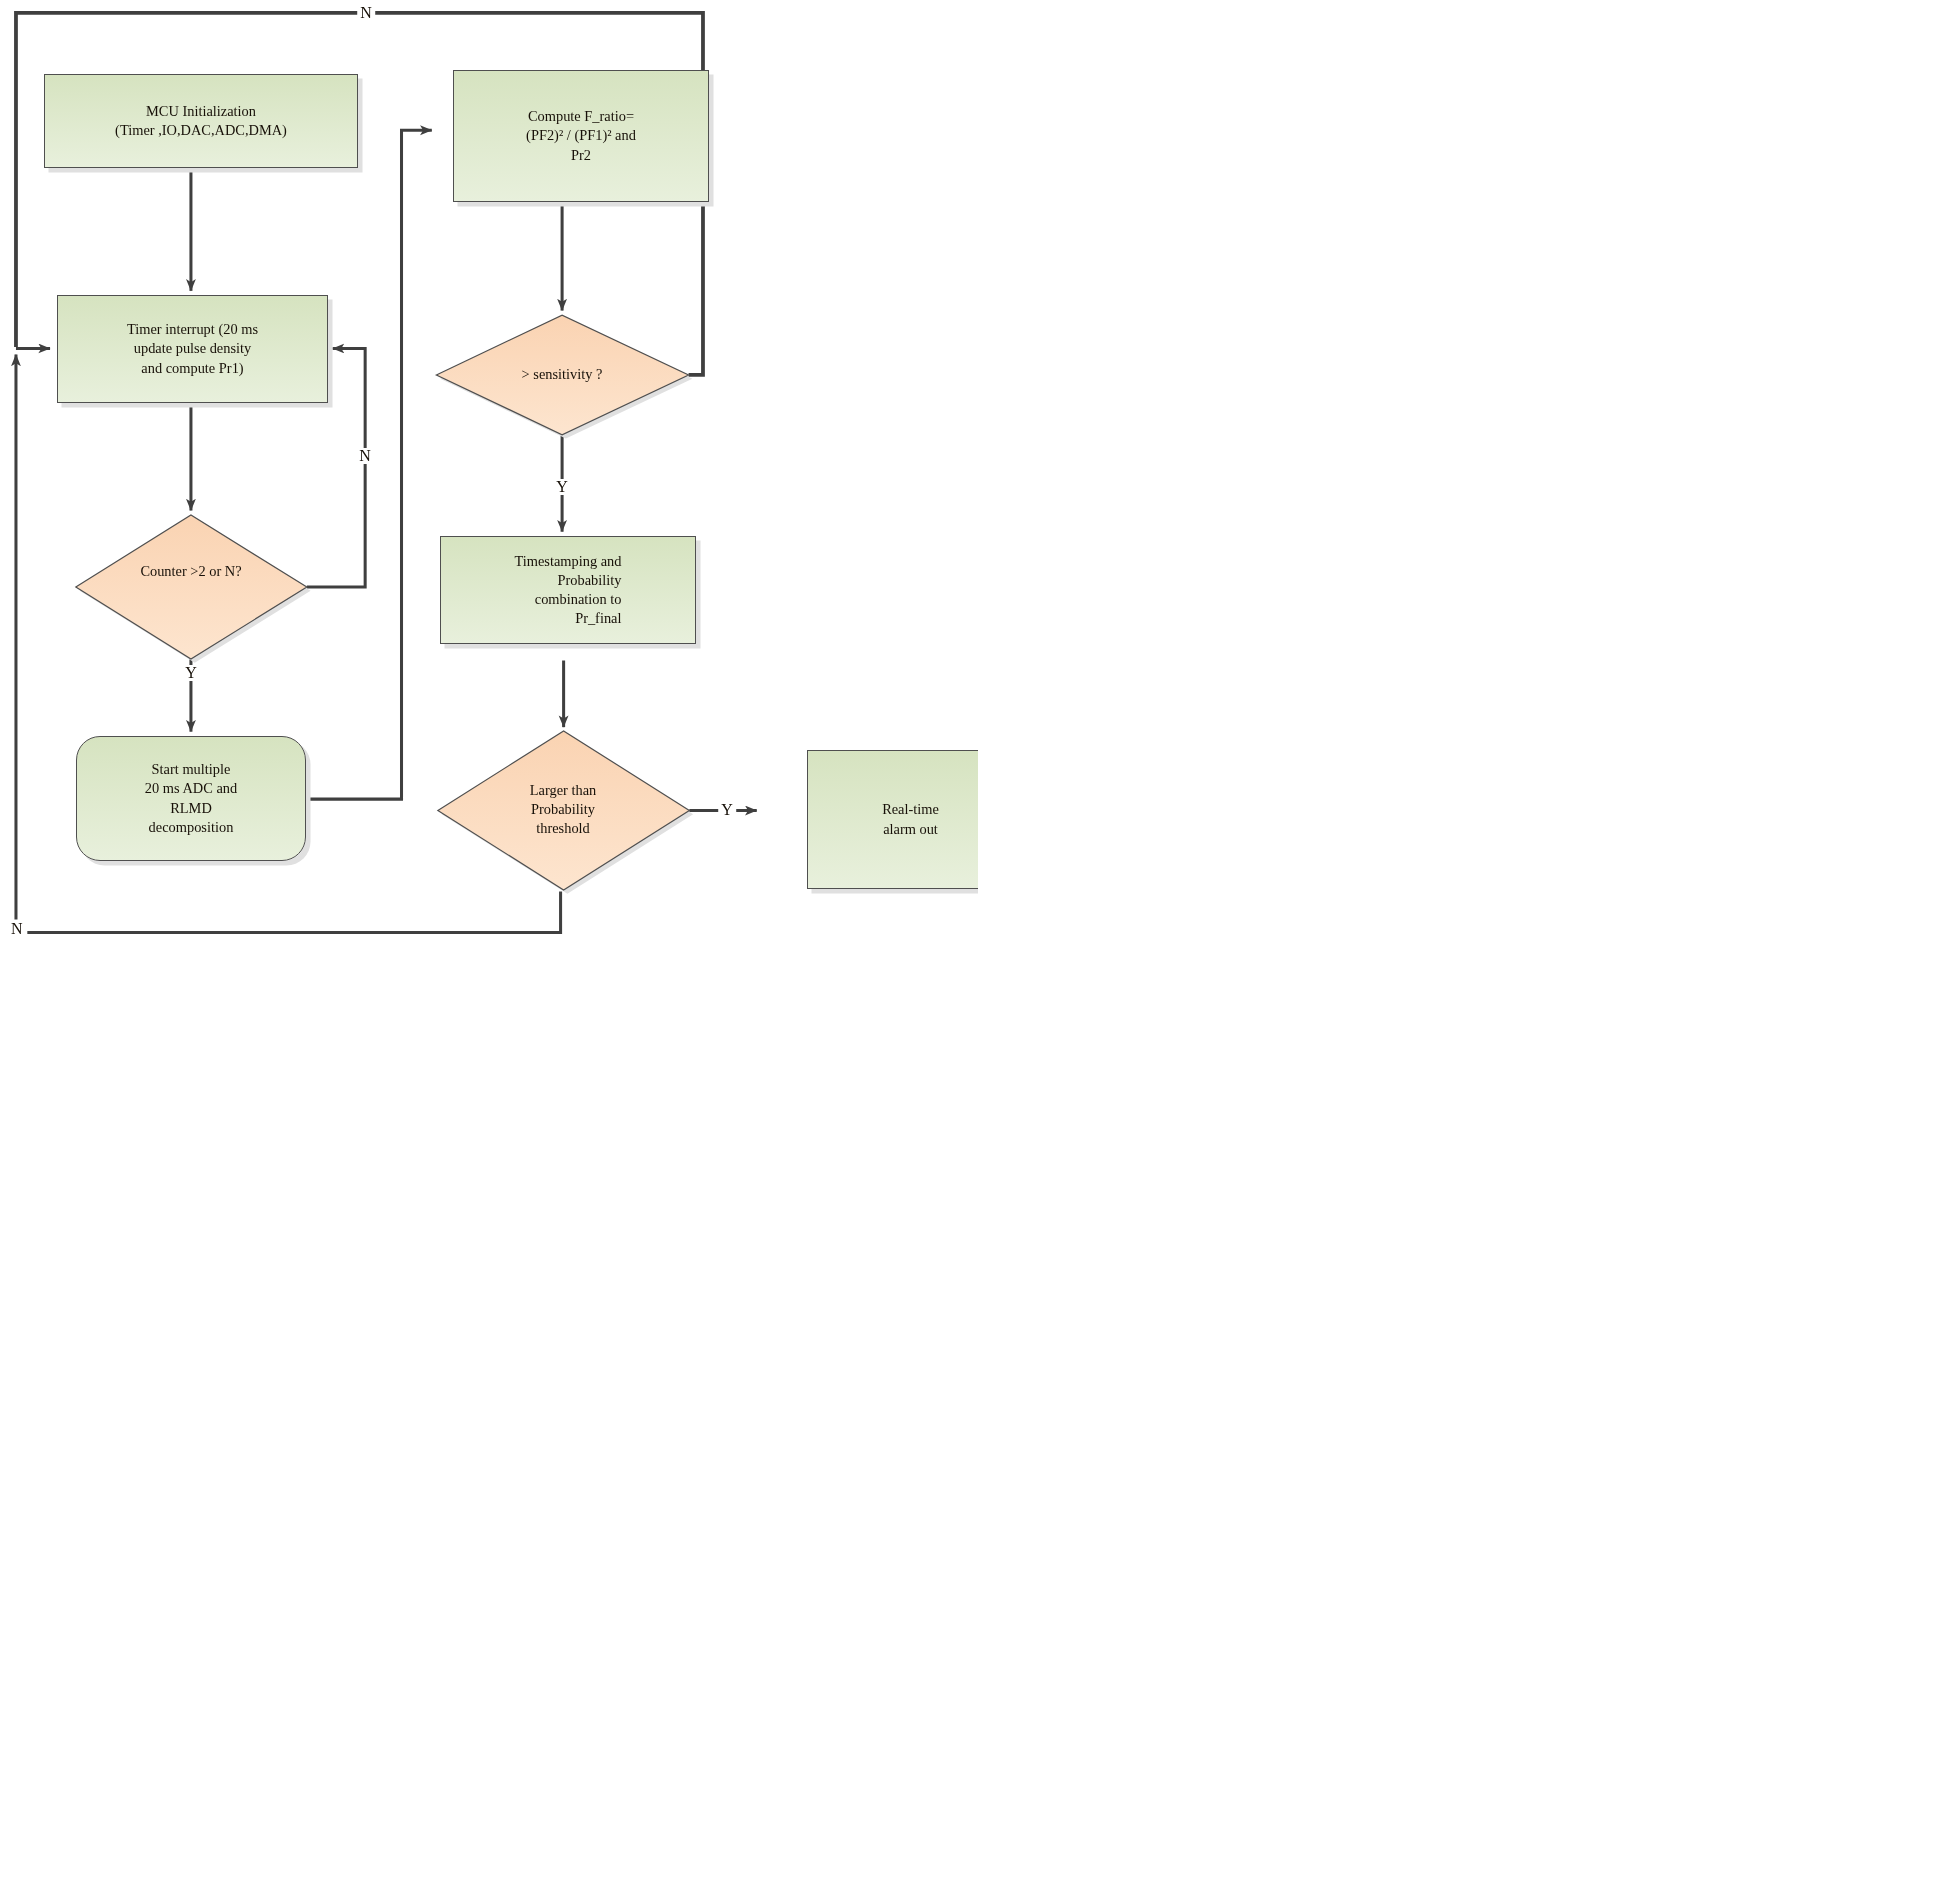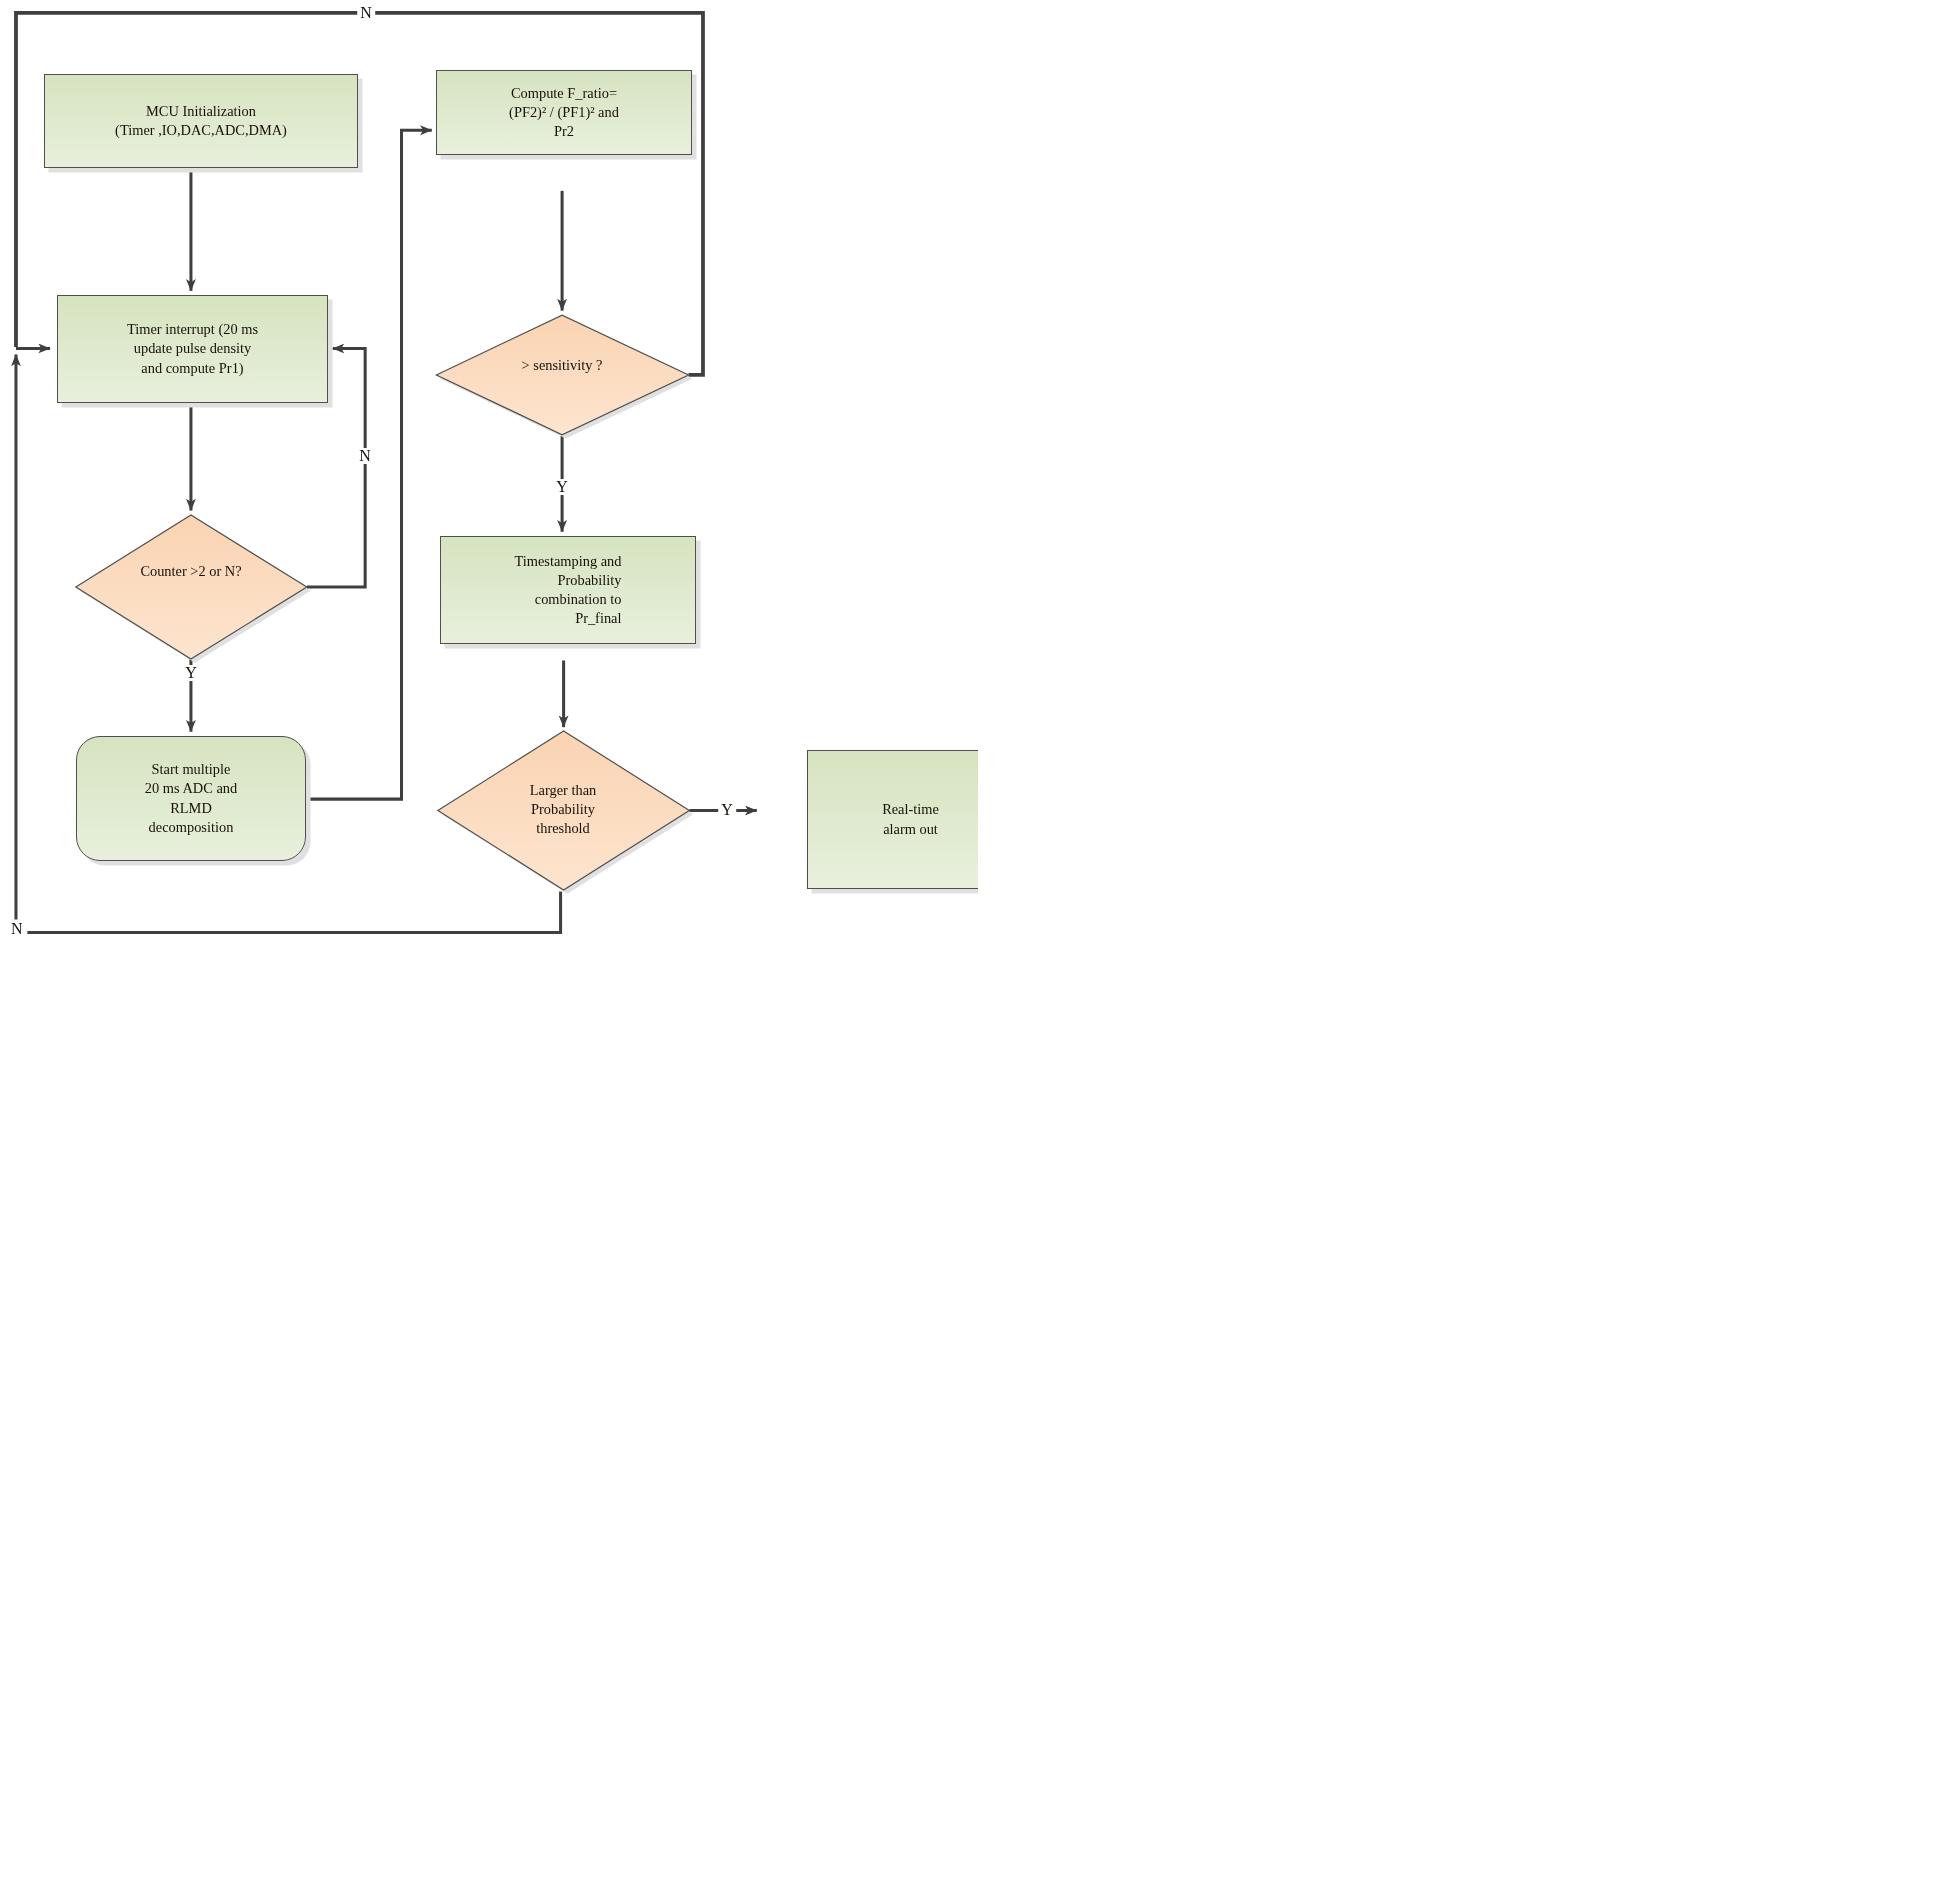--- a/index.html
+++ b/index.html
@@ -34,25 +34,25 @@
     text-align:center; transform:translate(-50%,-50%);
   }
   .edge-label{
     position:absolute; z-index:3; transform:translate(-50%,-50%);
     background:#ffffff; padding:0 3px; font-size:16px; line-height:1;
   }
   
   .pos-mcu{left:44px; top:74px; width:314px; height:94px;}
   .pos-timer{left:57px; top:295px; width:271px; height:108px;}
   .pos-start{left:76px; top:736px; width:230px; height:125px;border-radius:24px;}
-  .pos-compute{left:436px; top:70px; width:256px; height:85px;}
+  .pos-compute{left:453px; top:70px; width:256px; height:132px;}
   .pos-timestamp{left:440px; top:536px; width:256px; height:108px;text-align:right;}
   .pos-alarm{left:761px; top:750px; width:207px; height:139px;margin-left:46px;}
   .pos-counter-label{left:191px; top:572px; width:200px;justify-content:center;}
-  .pos-sensitivity-label{left:562px; top:366px; width:220px;}
+  .pos-sensitivity-label{left:562px; top:375px; width:220px;}
   .pos-threshold-label{left:563px; top:810px; width:174px;}
   .pos-n-top{left:366px; top:13px;}
   .pos-n-loop{left:365px; top:456px;}
   .pos-y-counter{left:191px; top:673px;}
   .pos-y-sensitivity{left:562px; top:487px;}
   .pos-y-threshold{left:727px; top:810px;}
   .pos-n-bottom{left:16.7px; top:929px;}
 </style>
 </head>
 <body>

